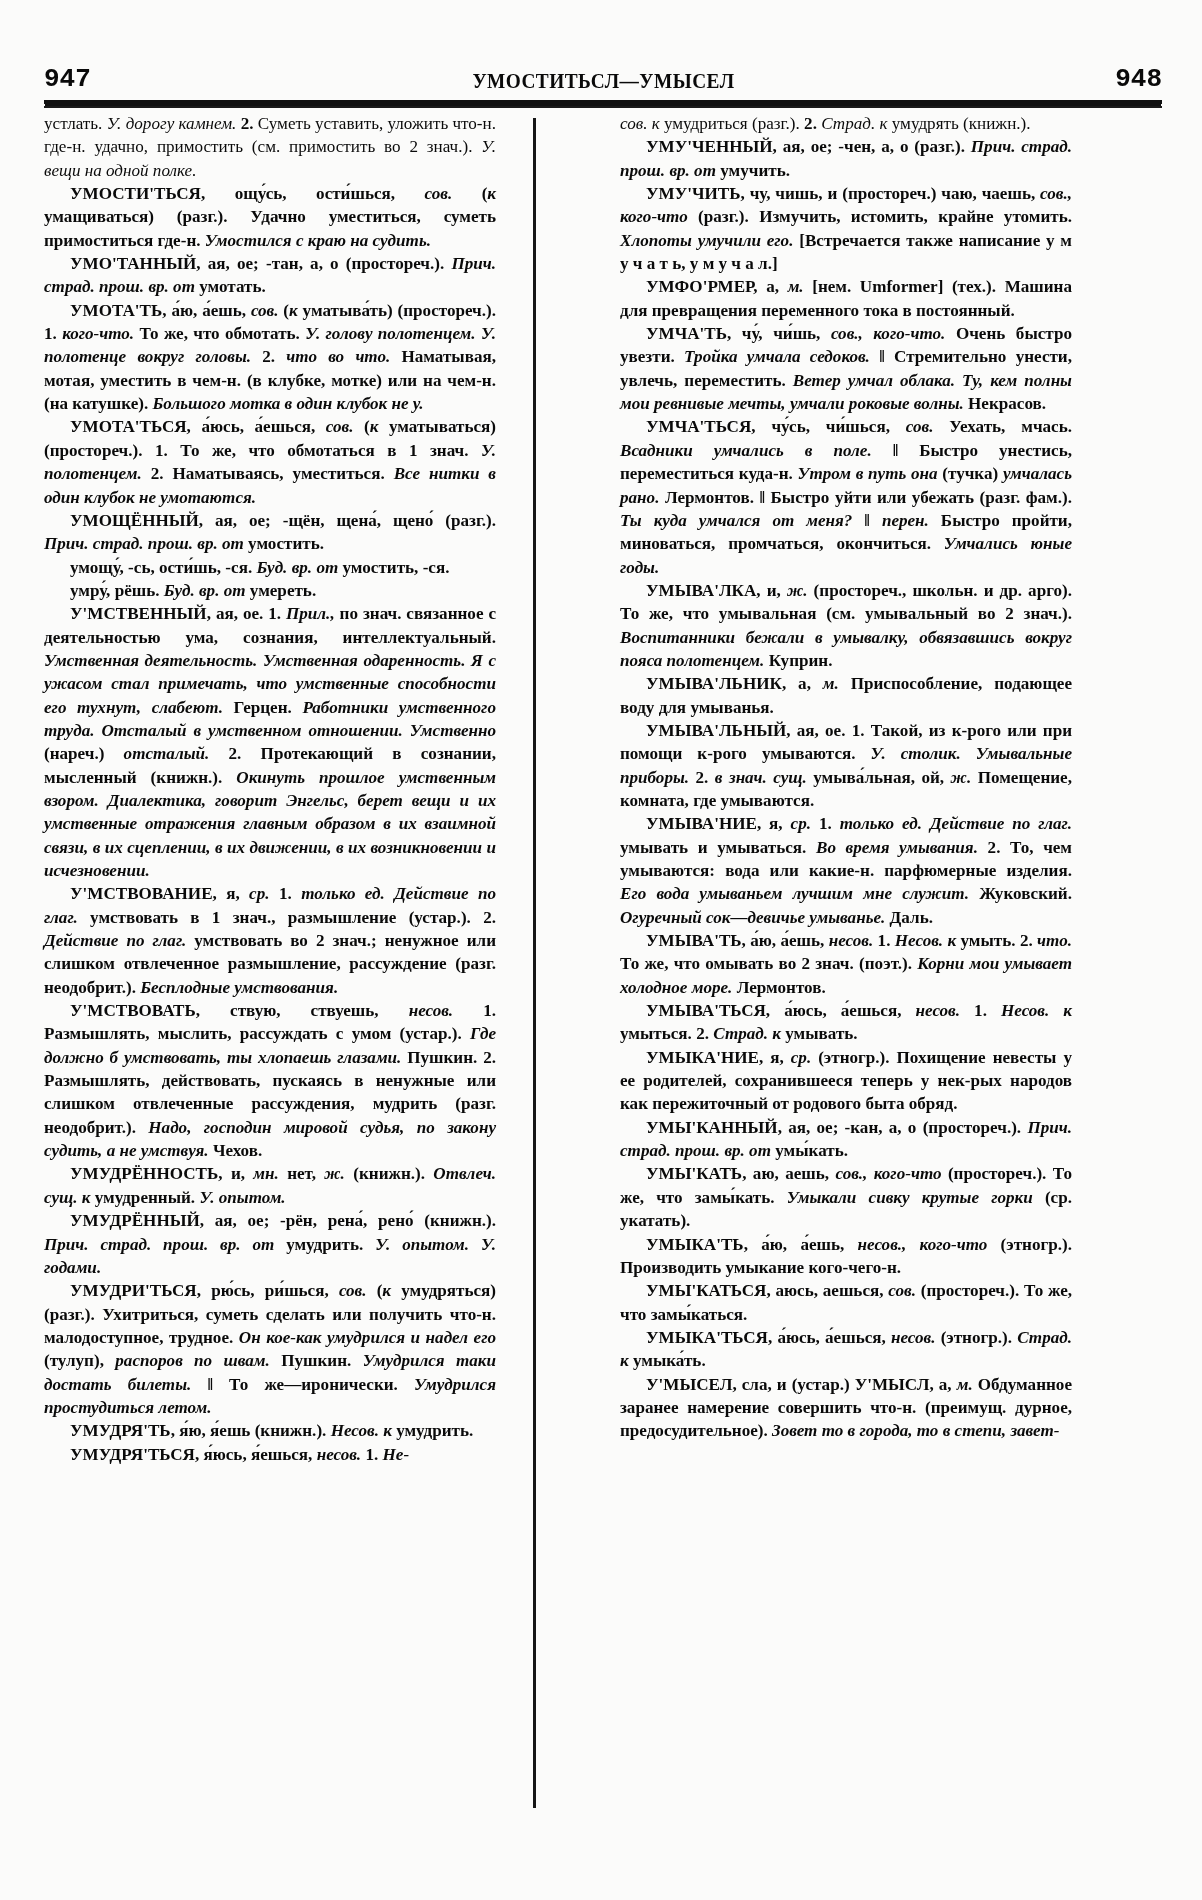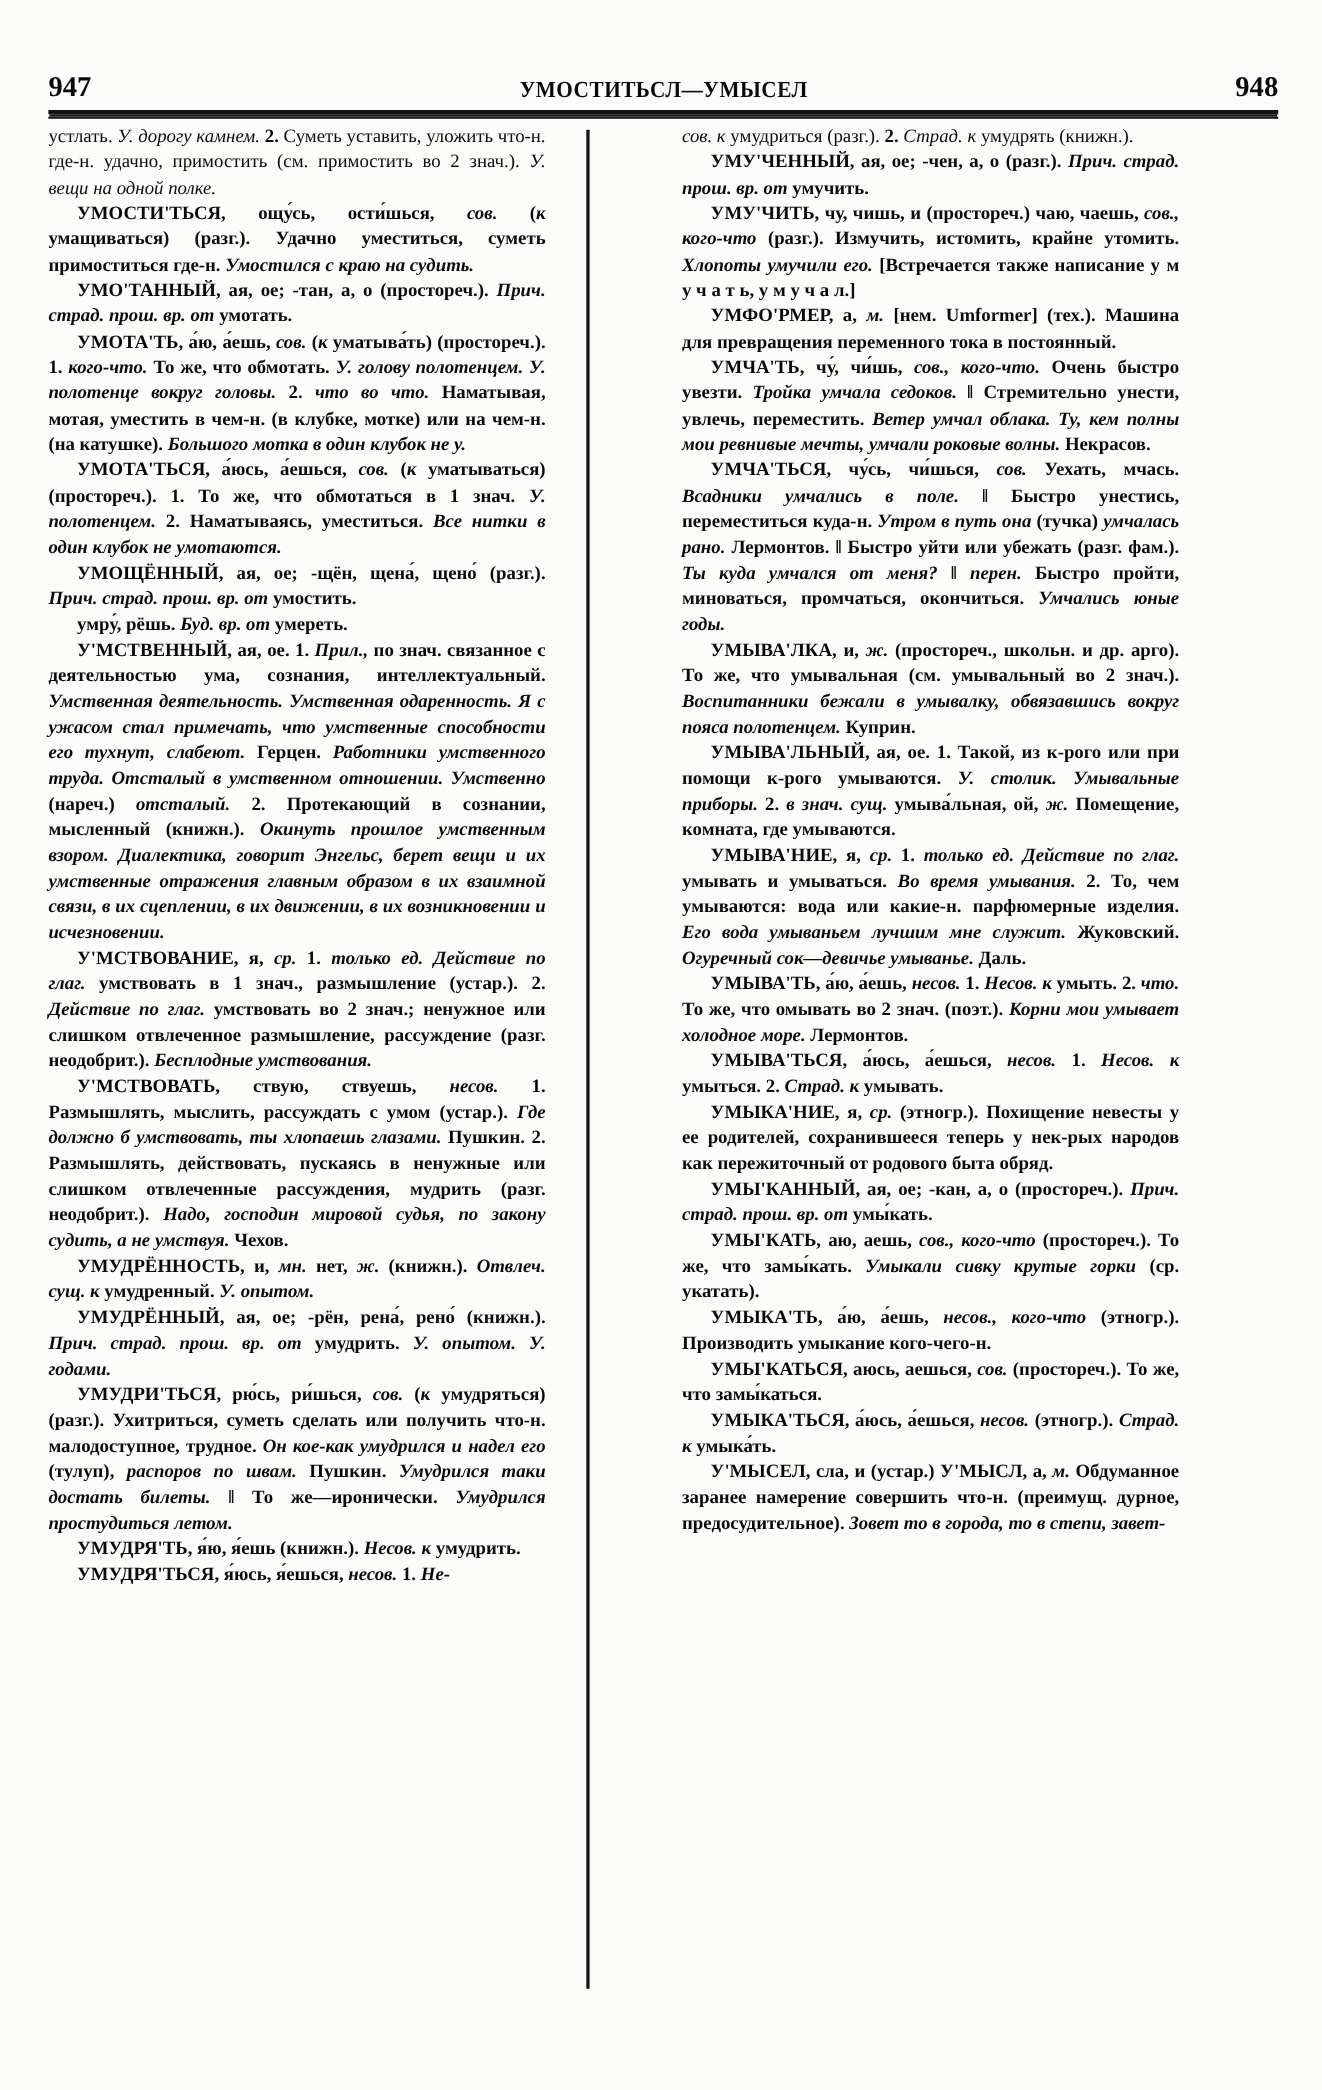--- a/index.html
+++ b/index.html
@@ -28,21 +28,21 @@
     position: absolute;
     left: 44px;
     top: 58px;
     width: 1118px;
     height: 34px;
     display: flex;
     align-items: flex-end;
     justify-content: space-between;
   }
   .folio {
-    font-family: Liberation Serif, serif;
+    font-family: Liberation Mono, monospace;
     font-weight: bold;
     font-size: 26px;
     letter-spacing: 0px;
     line-height: 1;
   }
   .head-title {
     font-family: "Liberation Serif", "DejaVu Serif", serif;
     font-weight: bold;
     font-size: 21px;
     letter-spacing: 0.5px;
@@ -127,38 +127,40 @@
   <div class="divider"></div>
 
   <div class="columns">
     <div class="col col-left" id="col-left">
         <p class="cont">устлать. <i>У. дорогу камнем.</i> <b>2.</b> Суметь уставить, уложить что-н. где-н. удачно, примостить (см. примостить во 2 знач.). <i>У. вещи на одной полке.</i></p>
         <p class="entry"><b>УМОСТИ'ТЬСЯ,</b> ощу́сь, ости́шься, <i>сов.</i> (<i>к</i> умащиваться) (разг.). Удачно уместиться, суметь примоститься где-н. <i>Умостился с краю на судить.</i></p>
         <p class="entry"><b>УМО'ТАННЫЙ,</b> ая, ое; -тан, а, о (простореч.). <i>Прич. страд. прош. вр. от</i> умотать.</p>
         <p class="entry"><b>УМОТА'ТЬ,</b> а́ю, а́ешь, <i>сов.</i> (<i>к</i> уматыва́ть) (простореч.). <b>1.</b> <i>кого-что.</i> То же, что обмотать. <i>У. голову полотенцем. У. полотенце вокруг головы.</i> <b>2.</b> <i>что во что.</i> Наматывая, мотая, уместить в чем-н. (в клубке, мотке) или на чем-н. (на катушке). <i>Большого мотка в один клубок не у.</i></p>
         <p class="entry"><b>УМОТА'ТЬСЯ,</b> а́юсь, а́ешься, <i>сов.</i> (<i>к</i> уматываться) (простореч.). <b>1.</b> То же, что обмотаться в 1 знач. <i>У. полотенцем.</i> <b>2.</b> Наматываясь, уместиться. <i>Все нитки в один клубок не умотаются.</i></p>
         <p class="entry"><b>УМОЩЁННЫЙ,</b> ая, ое; -щён, щена́, щено́ (разг.). <i>Прич. страд. прош. вр. от</i> умостить.</p>
+        <p class="entry"><b>умощу́, -сь,</b> ости́шь, -ся. <i>Буд. вр. от</i> умостить, -ся.</p>
         <p class="entry"><b>умру́,</b> рёшь. <i>Буд. вр. от</i> умереть.</p>
         <p class="entry"><b>У'МСТВЕННЫЙ,</b> ая, ое. <b>1.</b> <i>Прил.,</i> по знач. связанное с деятельностью ума, сознания, интеллектуальный. <i>Умственная деятельность. Умственная одаренность. Я с ужасом стал примечать, что умственные способности его тухнут, слабеют.</i> Герцен. <i>Работники умственного труда. Отсталый в умственном отношении. Умственно</i> (нареч.) <i>отсталый.</i> <b>2.</b> Протекающий в сознании, мысленный (книжн.). <i>Окинуть прошлое умственным взором. Диалектика, говорит Энгельс, берет вещи и их умственные отражения главным образом в их взаимной связи, в их сцеплении, в их движении, в их возникновении и исчезновении.</i></p>
         <p class="entry"><b>У'МСТВОВАНИЕ,</b> я, <i>ср.</i> <b>1.</b> <i>только ед. Действие по глаг.</i> умствовать в 1 знач., размышление (устар.). <b>2.</b> <i>Действие по глаг.</i> умствовать во 2 знач.; ненужное или слишком отвлеченное размышление, рассуждение (разг. неодобрит.). <i>Бесплодные умствования.</i></p>
         <p class="entry"><b>У'МСТВОВАТЬ,</b> ствую, ствуешь, <i>несов.</i> <b>1.</b> Размышлять, мыслить, рассуждать с умом (устар.). <i>Где должно б умствовать, ты хлопаешь глазами.</i> Пушкин. <b>2.</b> Размышлять, действовать, пускаясь в ненужные или слишком отвлеченные рассуждения, мудрить (разг. неодобрит.). <i>Надо, господин мировой судья, по закону судить, а не умствуя.</i> Чехов.</p>
         <p class="entry"><b>УМУДРЁННОСТЬ,</b> и, <i>мн.</i> нет, <i>ж.</i> (книжн.). <i>Отвлеч. сущ. к</i> умудренный. <i>У. опытом.</i></p>
         <p class="entry"><b>УМУДРЁННЫЙ,</b> ая, ое; -рён, рена́, рено́ (книжн.). <i>Прич. страд. прош. вр. от</i> умудрить. <i>У. опытом. У. годами.</i></p>
         <p class="entry"><b>УМУДРИ'ТЬСЯ,</b> рю́сь, ри́шься, <i>сов.</i> (<i>к</i> умудряться) (разг.). Ухитриться, суметь сделать или получить что-н. малодоступное, трудное. <i>Он кое-как умудрился и надел его</i> (тулуп), <i>распоров по швам.</i> Пушкин. <i>Умудрился таки достать билеты.</i> ‖ То же—иронически. <i>Умудрился простудиться летом.</i></p>
         <p class="entry"><b>УМУДРЯ'ТЬ,</b> я́ю, я́ешь (книжн.). <i>Несов. к</i> умудрить.</p>
         <p class="entry"><b>УМУДРЯ'ТЬСЯ,</b> я́юсь, я́ешься, <i>несов.</i> <b>1.</b> <i>Не-</i></p>
       </div>
     <div class="col col-right" id="col-right">
         <p class="cont"><i>сов. к</i> умудриться (разг.). <b>2.</b> <i>Страд. к</i> умудрять (книжн.).</p>
         <p class="entry"><b>УМУ'ЧЕННЫЙ,</b> ая, ое; -чен, а, о (разг.). <i>Прич. страд. прош. вр. от</i> умучить.</p>
         <p class="entry"><b>УМУ'ЧИТЬ,</b> чу, чишь, и (простореч.) чаю, чаешь, <i>сов., кого-что</i> (разг.). Измучить, истомить, крайне утомить. <i>Хлопоты умучили его.</i> [Встречается также написание у м у ч а т ь, у м у ч а л.]</p>
         <p class="entry"><b>УМФО'РМЕР,</b> а, <i>м.</i> [нем. Umformer] (тех.). Машина для превращения переменного тока в постоянный.</p>
         <p class="entry"><b>УМЧА'ТЬ,</b> чу́, чи́шь, <i>сов., кого-что.</i> Очень быстро увезти. <i>Тройка умчала седоков.</i> ‖ Стремительно унести, увлечь, переместить. <i>Ветер умчал облака. Ту, кем полны мои ревнивые мечты, умчали роковые волны.</i> Некрасов.</p>
         <p class="entry"><b>УМЧА'ТЬСЯ,</b> чу́сь, чи́шься, <i>сов.</i> Уехать, мчась. <i>Всадники умчались в поле.</i> ‖ Быстро унестись, переместиться куда-н. <i>Утром в путь она</i> (тучка) <i>умчалась рано.</i> Лермонтов. ‖ Быстро уйти или убежать (разг. фам.). <i>Ты куда умчался от меня?</i> ‖ <i>перен.</i> Быстро пройти, миноваться, промчаться, окончиться. <i>Умчались юные годы.</i></p>
         <p class="entry"><b>УМЫВА'ЛКА,</b> и, <i>ж.</i> (простореч., школьн. и др. арго). То же, что умывальная (см. умывальный во 2 знач.). <i>Воспитанники бежали в умывалку, обвязавшись вокруг пояса полотенцем.</i> Куприн.</p>
+        <p class="entry"><b>УМЫВА'ЛЬНИК,</b> а, <i>м.</i> Приспособление, подающее воду для умыванья.</p>
         <p class="entry"><b>УМЫВА'ЛЬНЫЙ,</b> ая, ое. <b>1.</b> Такой, из к-рого или при помощи к-рого умываются. <i>У. столик. Умывальные приборы.</i> <b>2.</b> <i>в знач. сущ.</i> <b>умыва́льная,</b> ой, <i>ж.</i> Помещение, комната, где умываются.</p>
         <p class="entry"><b>УМЫВА'НИЕ,</b> я, <i>ср.</i> <b>1.</b> <i>только ед. Действие по глаг.</i> умывать и умываться. <i>Во время умывания.</i> <b>2.</b> То, чем умываются: вода или какие-н. парфюмерные изделия. <i>Его вода умываньем лучшим мне служит.</i> Жуковский. <i>Огуречный сок—девичье умыванье.</i> Даль.</p>
         <p class="entry"><b>УМЫВА'ТЬ,</b> а́ю, а́ешь, <i>несов.</i> <b>1.</b> <i>Несов. к</i> умыть. <b>2.</b> <i>что.</i> То же, что омывать во 2 знач. (поэт.). <i>Корни мои умывает холодное море.</i> Лермонтов.</p>
         <p class="entry"><b>УМЫВА'ТЬСЯ,</b> а́юсь, а́ешься, <i>несов.</i> <b>1.</b> <i>Несов. к</i> умыться. <b>2.</b> <i>Страд. к</i> умывать.</p>
         <p class="entry"><b>УМЫКА'НИЕ,</b> я, <i>ср.</i> (этногр.). Похищение невесты у ее родителей, сохранившееся теперь у нек-рых народов как пережиточный от родового быта обряд.</p>
         <p class="entry"><b>УМЫ'КАННЫЙ,</b> ая, ое; -кан, а, о (простореч.). <i>Прич. страд. прош. вр. от</i> умы́кать.</p>
         <p class="entry"><b>УМЫ'КАТЬ,</b> аю, аешь, <i>сов., кого-что</i> (простореч.). То же, что замы́кать. <i>Умыкали сивку крутые горки</i> (ср. укатать).</p>
         <p class="entry"><b>УМЫКА'ТЬ,</b> а́ю, а́ешь, <i>несов., кого-что</i> (этногр.). Производить умыкание кого-чего-н.</p>
         <p class="entry"><b>УМЫ'КАТЬСЯ,</b> аюсь, аешься, <i>сов.</i> (простореч.). То же, что замы́каться.</p>
         <p class="entry"><b>УМЫКА'ТЬСЯ,</b> а́юсь, а́ешься, <i>несов.</i> (этногр.). <i>Страд. к</i> умыка́ть.</p>

